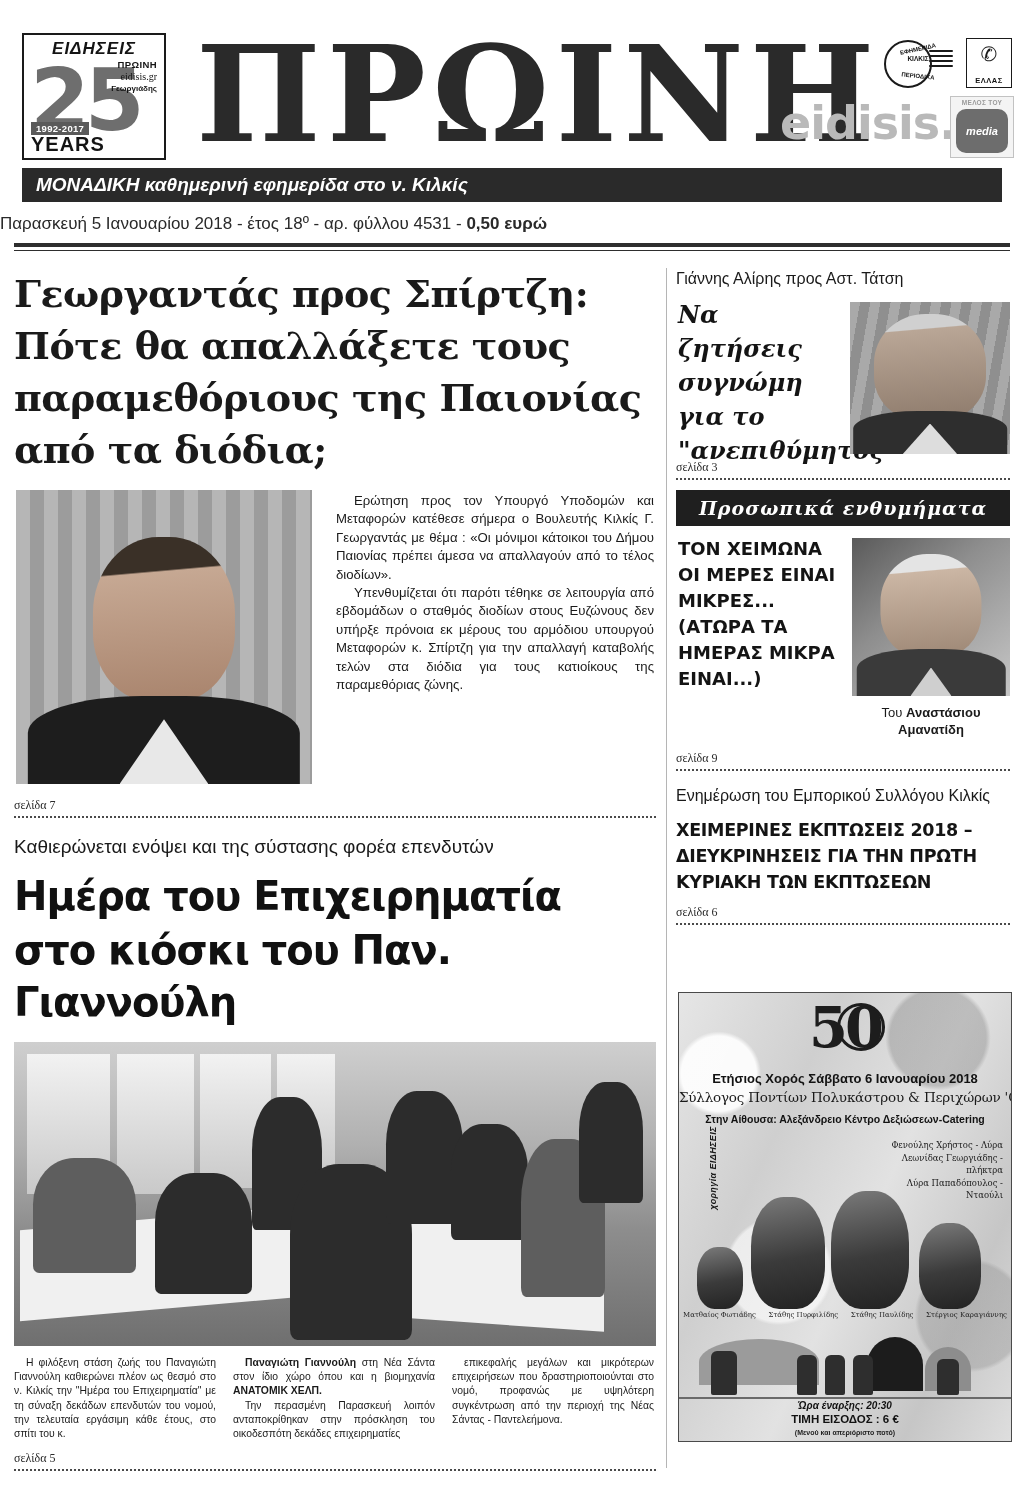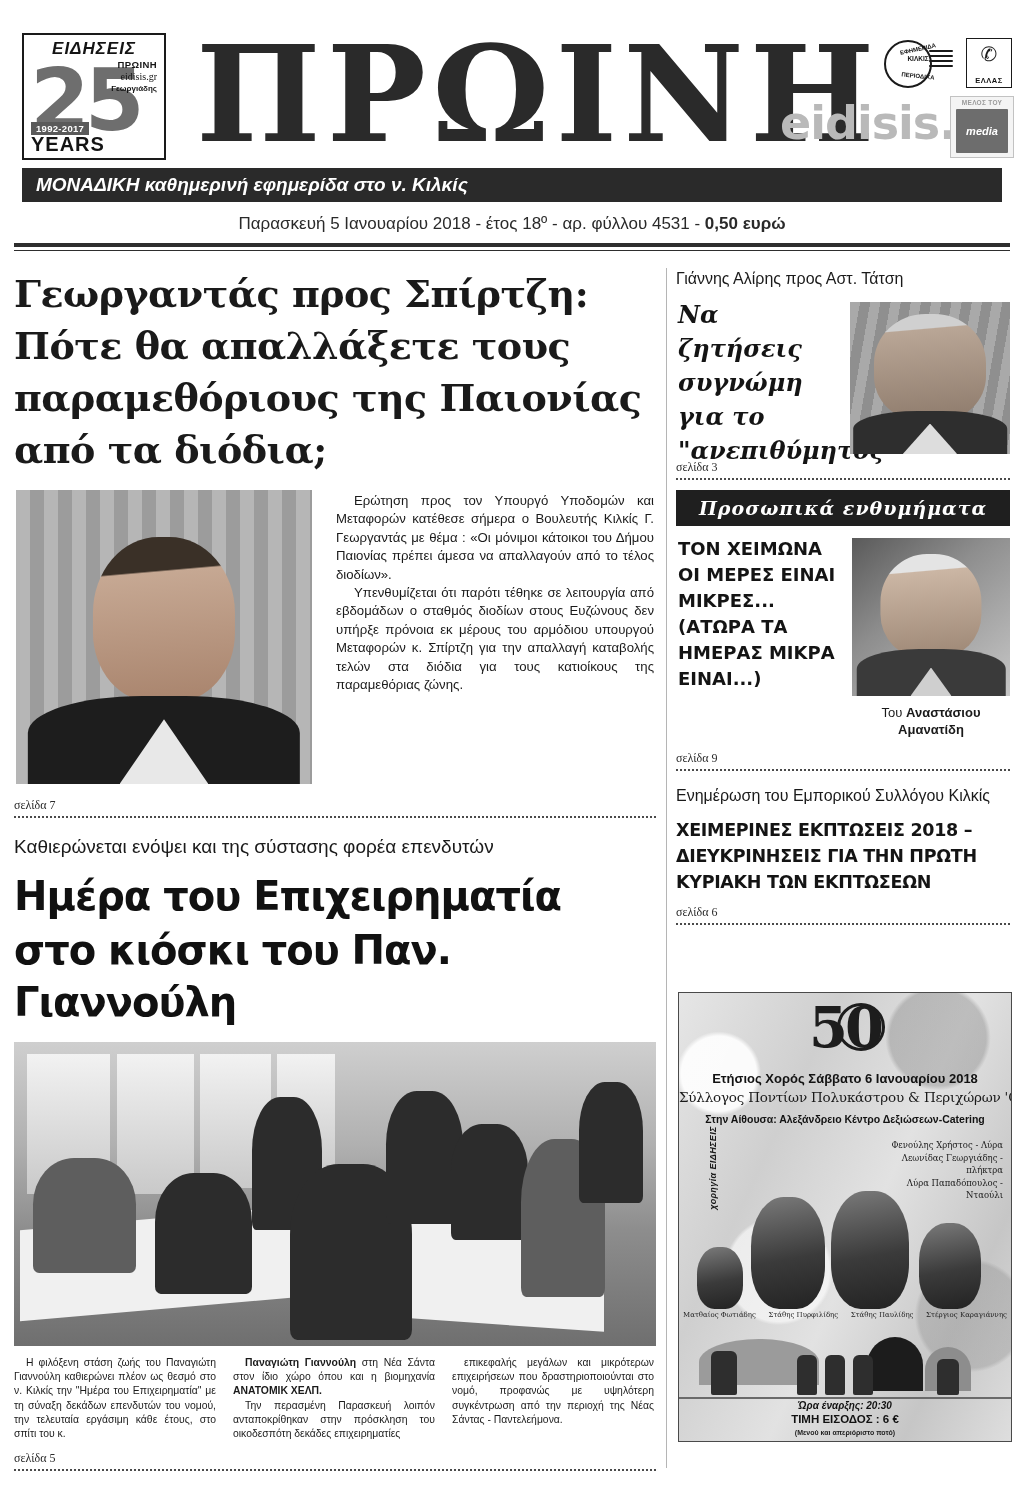--- a/index.html
+++ b/index.html
@@ -82,41 +82,41 @@
     font-size:7.5px;font-weight:bold;letter-spacing:.5px;white-space:nowrap;}
 
   .mediabox{
     position:absolute;left:950px;top:96px;width:62px;height:60px;border:1px solid #c2c2c2;
     background:#f4f4f4;
   }
   .mediabox .melos{position:absolute;left:50%;top:2px;transform:translateX(-50%);
     font-size:6.5px;color:#9a9a9a;font-weight:bold;letter-spacing:.3px;white-space:nowrap;}
   .mediabox .inner{
     position:absolute;left:5px;top:12px;right:5px;bottom:4px;background:#6d6d6d;
-    border-radius:1px;
+    border-radius:10px;
   }
   .mediabox .inner span{
     position:absolute;left:50%;top:50%;transform:translate(-50%,-50%);
     color:#fff;font-size:11px;font-style:italic;font-weight:bold;
   }
 
   .blackbar{
     position:absolute;left:22px;top:168px;width:980px;height:34px;background:#2a2a2a;
   }
   .blackbar .left{
     position:absolute;left:14px;top:50%;transform:translateY(-50%);
     color:#fff;font-size:19px;font-style:italic;font-weight:bold;white-space:nowrap;
   }
   .blackbar .right{
     position:absolute;left:588px;top:50%;transform:translateY(-50%);
     color:#fff;font-family:"DejaVu Serif",serif;font-weight:bold;font-size:25px;
     letter-spacing:3px;border-bottom:2px solid #fff;padding-bottom:1px;white-space:nowrap;
   }
   .dateline{
-    position:absolute;left:0;top:214px;width:1024px;text-align:center;
+    position:absolute;left:0;top:214px;width:1024px;text-align:left;
     font-size:17px;color:#2a2a2a;white-space:nowrap;
   }
   .dateline b{font-weight:bold;}
   .rule-thick{position:absolute;left:14px;top:243px;width:996px;height:4px;background:#2e2e2e;}
   .rule-thin{position:absolute;left:14px;top:250px;width:996px;height:1px;background:#2e2e2e;}
 
   
   .colL{position:absolute;left:14px;top:268px;width:642px;}
   .colR{position:absolute;left:676px;top:268px;width:334px;}
   .vdivider{position:absolute;left:666px;top:268px;width:1px;height:1200px;background:#b5b5b5;}

